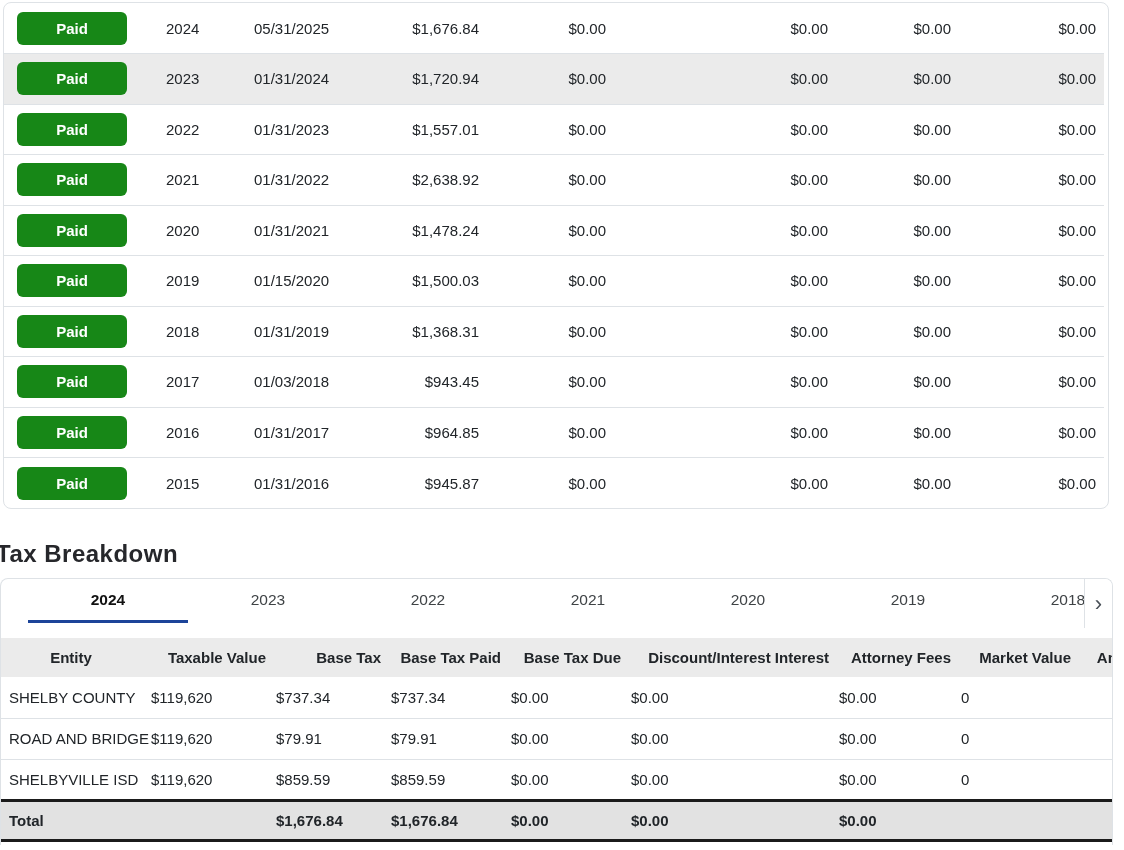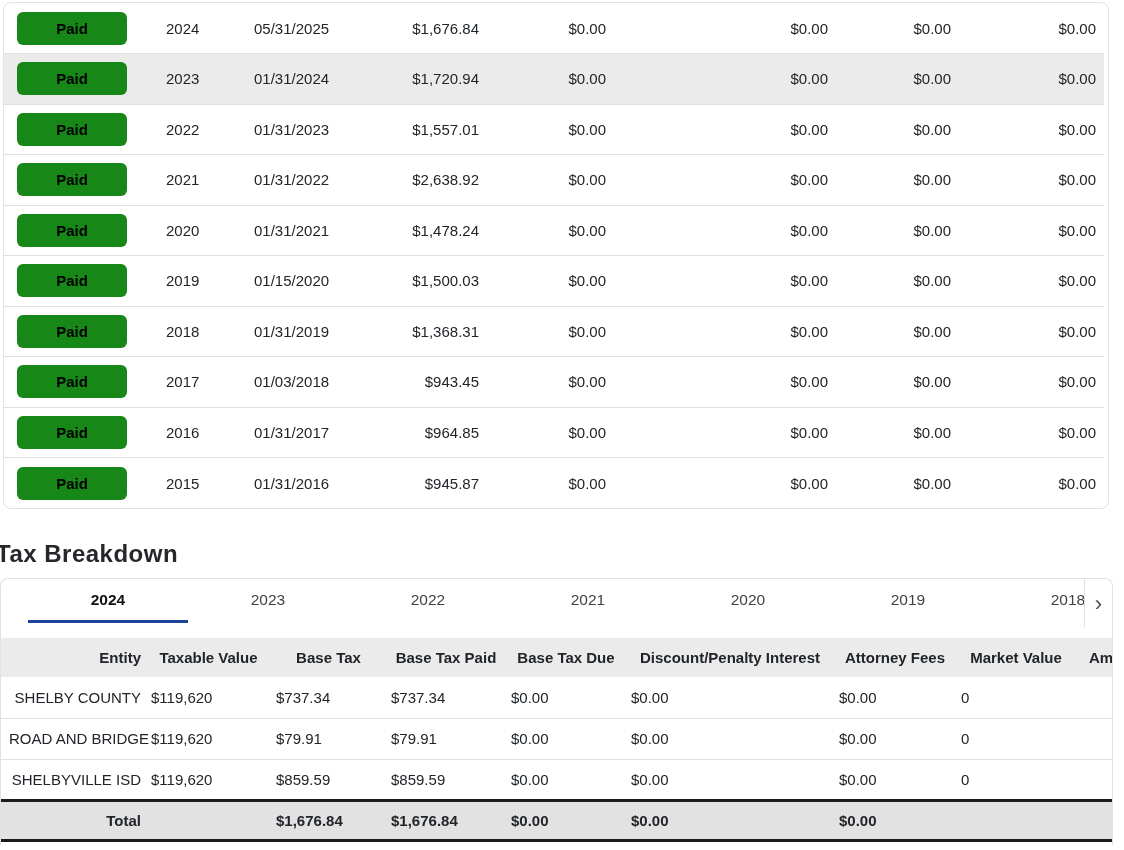--- a/index.html
+++ b/index.html
@@ -26,21 +26,21 @@
   .ph-table{width:1100px;border-collapse:collapse;table-layout:fixed;}
   .ph-table tr{height:50.5px;border-bottom:1px solid var(--border-light);}
   .ph-table tr:last-child{border-bottom:none;}
   .ph-table tr.alt{background:var(--row-alt);}
   .ph-table td{font-size:15px;vertical-align:middle;white-space:nowrap;}
   .ph-table td.num{text-align:right;padding-right:8px;}
   .ph-table td.year{padding-left:12px;}
   .ph-table td.date{padding-left:12px;}
   .paid-btn{
     display:block;margin-left:13px;width:110px;height:33px;
-    background:var(--paid-green);color:#000000;font-weight:bold;font-size:15px;
+    background:var(--paid-green);color:#ffffff;font-weight:bold;font-size:15px;
     border:none;border-radius:6px;cursor:pointer;font-family:inherit;
   }
 
   
   .bd-title{
     position:absolute;left:-4px;top:540px;
     font-size:24px;font-weight:600;letter-spacing:0.5px;color:#26272b;white-space:nowrap;
   }
   .bd-card{
     position:absolute;left:0px;top:578px;width:1113px;height:267px;
@@ -57,28 +57,28 @@
   .tab.active{font-weight:bold;color:#111;border-bottom:3px solid var(--underline);}
   .tabs-next{
     position:absolute;right:0;top:0;width:28px;height:49px;background:#fff;
     border:none;border-left:1px solid var(--border-light);cursor:pointer;
     display:flex;align-items:center;justify-content:center;
     color:var(--chevron);font-size:22px;line-height:1;font-family:inherit;
   }
   .bd-table{width:1195px;border-collapse:collapse;table-layout:fixed;}
   .bd-table th{
     background:var(--header-bg);height:39px;font-size:15px;font-weight:bold;
-    vertical-align:middle;white-space:nowrap;padding-right:10px;
-  }
-  .bd-table th.entity{text-align:right;padding-left:0;}
+    vertical-align:middle;white-space:nowrap;text-align:right;padding-right:10px;
+  }
+  .bd-table th.entity{text-align:center;padding-left:0;}
   .bd-table td{
     height:41px;font-size:15px;vertical-align:middle;white-space:nowrap;
     padding-right:10px;border-bottom:1px solid var(--border-light);
   }
-  .bd-table td.entity{text-align:right;padding-left:8px;}
+  .bd-table td.entity{text-align:left;padding-left:8px;}
   .bd-table tr.total td{
     background:var(--total-bg);font-weight:bold;height:40px;
     border-top:3px solid var(--border-dark);border-bottom:3px solid var(--border-dark);
   }
 </style>
 </head>
 <body>
 
 <div class="page">
 
@@ -248,21 +248,21 @@
           <col style="width:120px">
           <col style="width:115px">
       </colgroup>
       <thead>
           <tr>
             <th class="entity">Entity</th>
             <th>Taxable Value</th>
             <th>Base Tax</th>
             <th>Base Tax Paid</th>
             <th>Base Tax Due</th>
-            <th>Discount/Penalty Interest</th>
+            <th>Discount/Interest Interest</th>
             <th>Attorney Fees</th>
             <th>Market Value</th>
             <th>Amount Due</th>
           </tr>
         </thead>
       <tbody>
           <tr>
             <td class="entity">SHELBY COUNTY</td>
             <td>$119,620</td>
             <td>$737.34</td>

